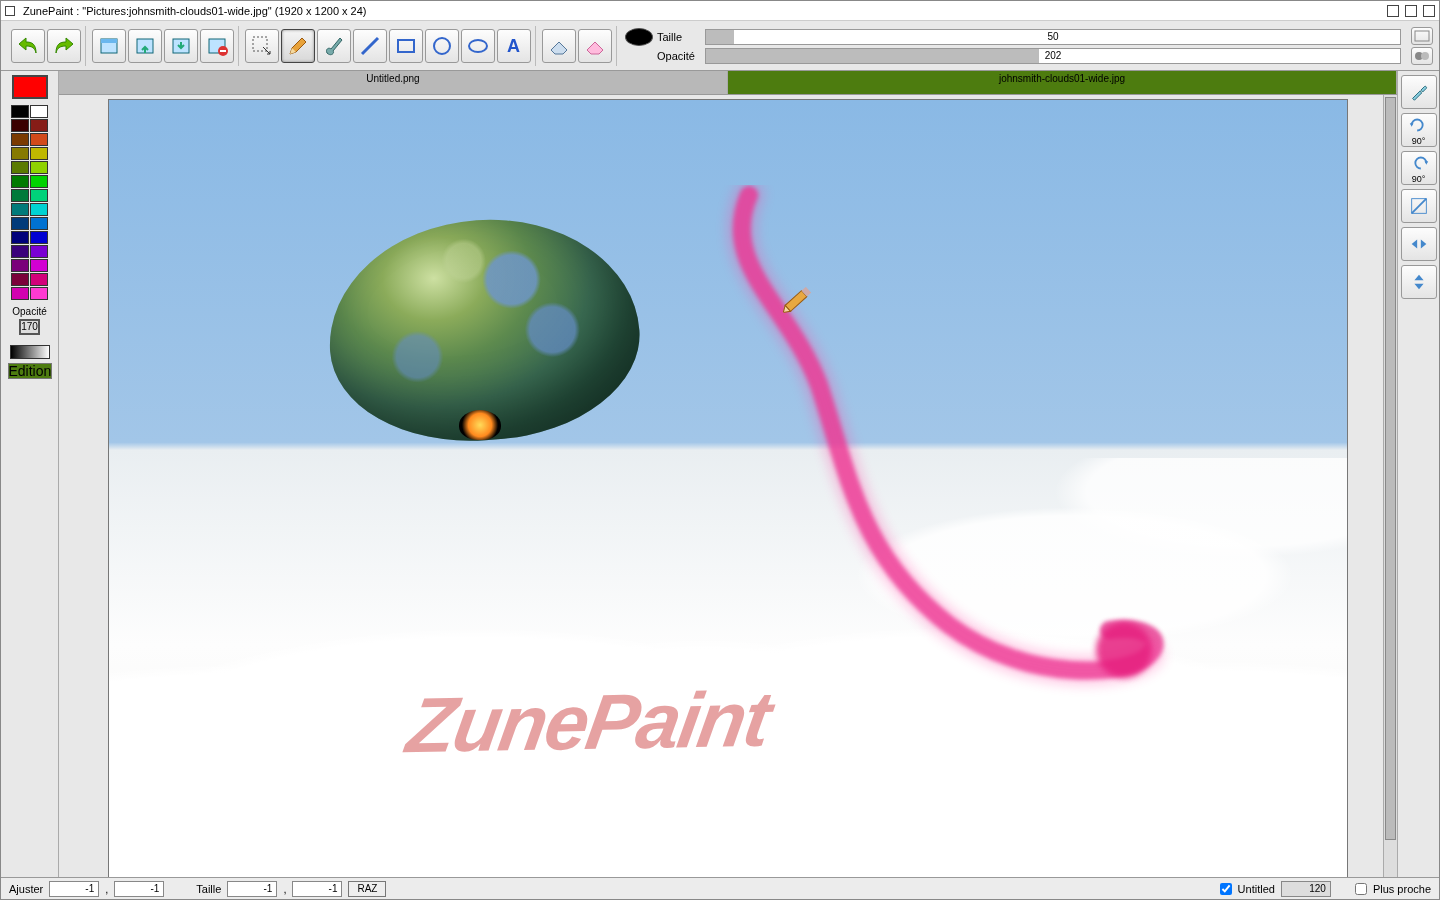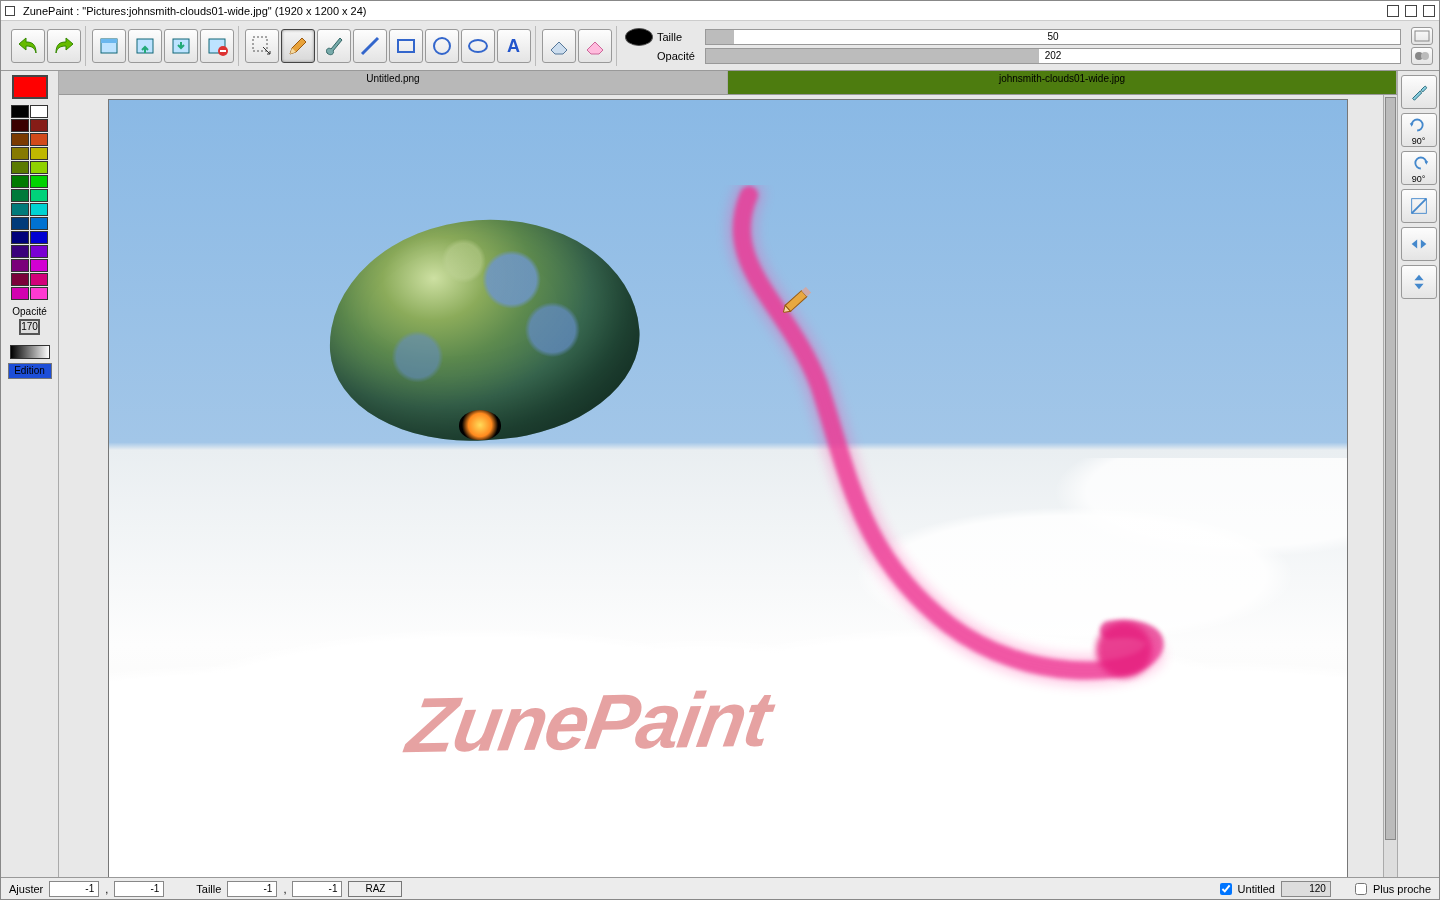--- a/index.html
+++ b/index.html
@@ -34,21 +34,21 @@
 .main { flex: 1; display: flex; min-height: 0; }
 
 
 .left-pal { width: 58px; background: #e8e8e8; border-right: 1px solid #aaa; padding: 4px; display: flex; flex-direction: column; align-items: center; gap: 2px; }
 .cur-color { width: 36px; height: 24px; border: 2px solid #444; }
 .pal-grid { display: grid; grid-template-columns: 18px 18px; gap: 1px; margin-top: 4px; }
 .pal-cell { width: 18px; height: 13px; border: 1px solid #333; cursor: pointer; }
 .opa-label { font-size: 10px; margin-top: 4px; }
 .opa-val { width: 21px; height: 16px; border: 2px solid #555; background: #ddd; font-size: 10px; text-align: center; line-height: 12px; }
 .grad-sw { width: 40px; height: 14px; background: linear-gradient(90deg,#000,#fff); border: 1px solid #333; margin-top: 8px; }
-.ed-btn { width: 44px; height: 16px; font-size: 10px; border: 1px solid #777; background: #1d4ed8; text-align: center; line-height: 14px; margin-top: 2px; cursor: pointer; }
+.ed-btn { width: 44px; height: 16px; font-size: 14px; border: 1px solid #777; background: #4d7c0f; text-align: center; line-height: 14px; margin-top: 2px; cursor: pointer; }
 
 
 .canvas-area { flex: 1; display: flex; flex-direction: column; min-width: 0; }
 .tabs { height: 24px; background: #d8d8d8; display: flex; font-size: 10px; border-bottom: 1px solid #999; }
 .tab { flex: 1; text-align: center; line-height: 16px; border-right: 1px solid #aaa; background: #b8b8b8; cursor: pointer; }
 .tab.active { background: #4d7c0f; }
 .viewport { flex: 1; position: relative; overflow: hidden; background: #e8e8e8; display: flex; align-items: flex-start; justify-content: center; padding: 4px 8px; }
 .scrollbar-v { position: absolute; right: 0; top: 0; bottom: 0; width: 14px; background: #ddd; border-left: 1px solid #aaa; }
 .scrollbar-v .thumb { position: absolute; left: 1px; right: 1px; top: 2px; height: 95%; background: #bbb; border: 1px solid #888; }
 .canvas { width: 1240px; height: 780px; background: linear-gradient(180deg,#8ab9e5 0%, #a2c6e8 44%, #e9eef1 45%, #fdfdfd 70%, #f3f3f1 100%); border: 1px solid #777; position: relative; overflow: hidden; }
@@ -73,21 +73,21 @@
 .canvas .cursor-pencil { position: absolute; left: 670px; top: 195px; transform: rotate(-42deg); }
 
 
 .right-pal { width: 42px; background: #e8e8e8; border-left: 1px solid #aaa; padding: 4px 2px; display: flex; flex-direction: column; gap: 4px; align-items: center; }
 .right-btn { width: 36px; height: 34px; background: linear-gradient(#fdfdfd,#e4e4e4); border: 1px solid #999; border-radius: 3px; display: flex; align-items: center; justify-content: center; cursor: pointer; font-size: 9px; flex-direction: column; }
 .right-btn svg { width: 22px; height: 22px; }
 
 
 .statusbar { height: 22px; background: #ececec; border-top: 1px solid #999; display: flex; align-items: center; padding: 0 8px; font-size: 11px; gap: 6px; }
 .statusbar .field { width: 50px; height: 16px; border: 1px solid #888; background: #fff; text-align: right; padding: 0 4px; font-size: 10px; line-height: 14px; }
-.statusbar .btn { height: 16px; border: 1px solid #777; background: #eee; font-size: 10px; padding: 0 16px; line-height: 14px; cursor: pointer; }
+.statusbar .btn { height: 16px; border: 1px solid #777; background: #eee; font-size: 10px; padding: 0 8px; line-height: 14px; cursor: pointer; }
 .statusbar .spacer { flex: 1; }
 .statusbar input[type=checkbox] { width: 12px; height: 12px; }
 </style>
 </head>
 <body>
 
 <div class="window">
 
   <div class="titlebar">
     <span class="sysicon"></span>

